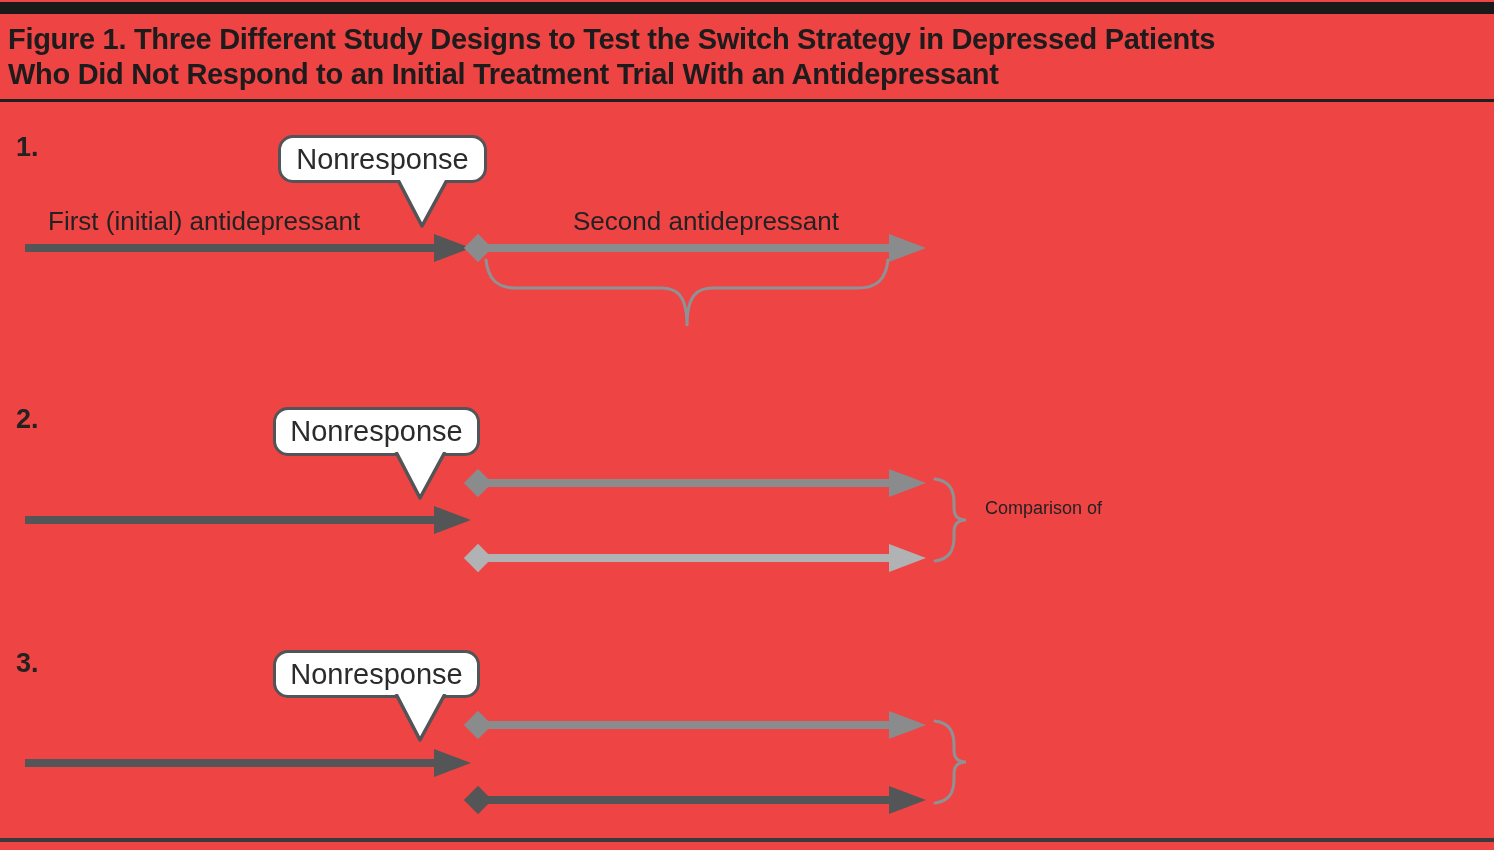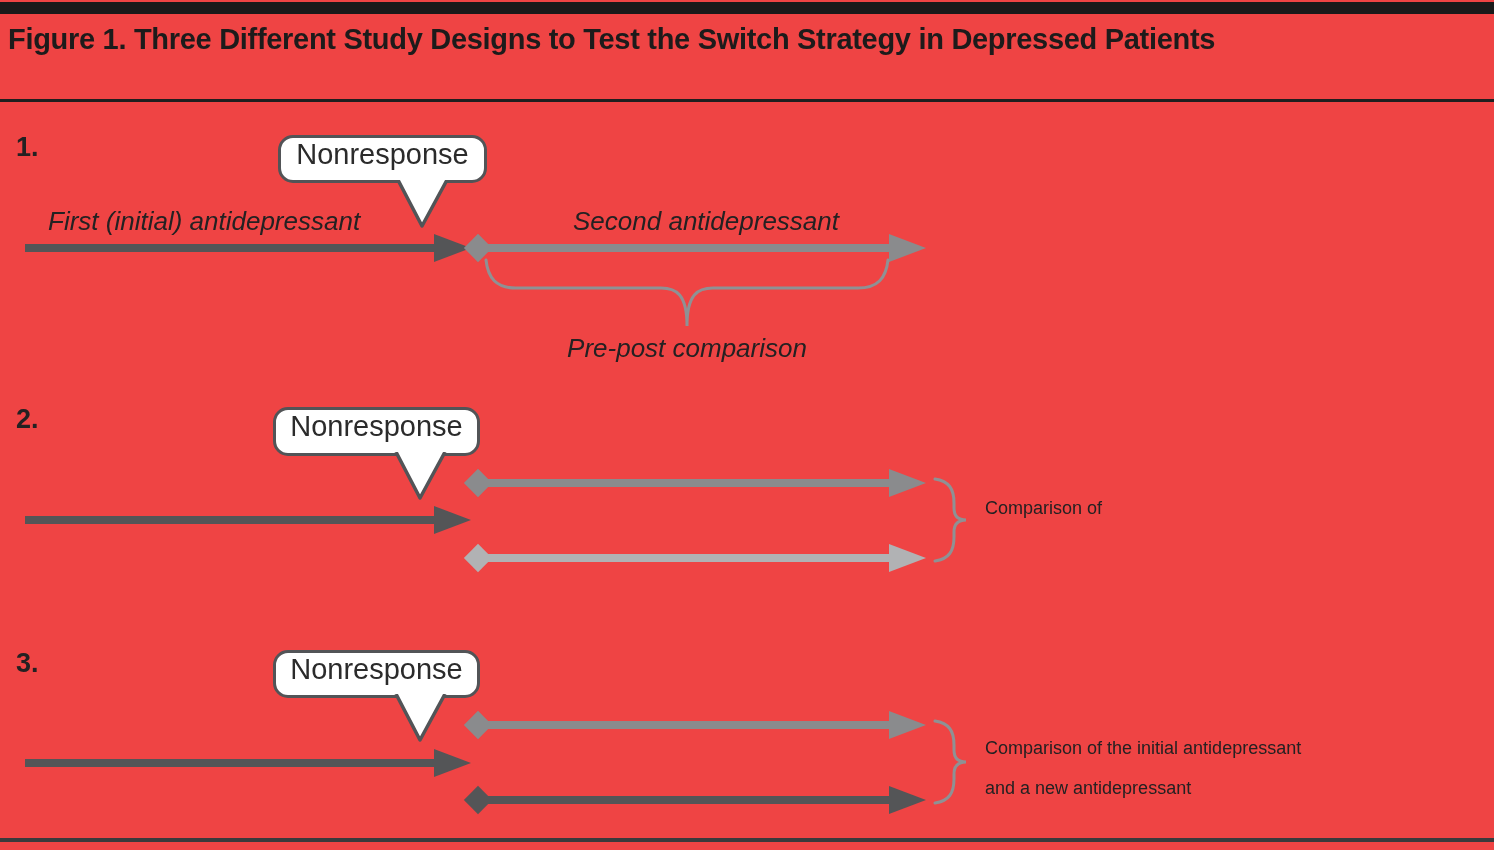--- a/index.html
+++ b/index.html
@@ -8,45 +8,46 @@
 
   
   .top-bar{position:absolute;left:0;top:2px;width:1494px;height:12px;background:#1a1a1a;}
   .title{position:absolute;left:8px;top:22px;font-size:29px;font-weight:bold;line-height:35px;
          letter-spacing:-0.3px;color:#1d1b1b;white-space:nowrap;}
   .title-rule{position:absolute;left:0;top:99px;width:1494px;height:3px;background:#1f1f1f;}
   .bottom-rule{position:absolute;left:0;top:838px;width:1494px;height:4px;background:#3a3a3c;}
 
   
   .num{position:absolute;font-size:27px;font-weight:bold;color:#242122;}
-  .lbl{position:absolute;font-size:26px;color:#242122;white-space:nowrap;font-style:italic;}
+  .lbl{position:absolute;font-size:26px;color:#242122;white-space:nowrap;}
   .lbl.center{transform:translateX(-50%);}
   .line{position:absolute;height:8px;}
   .head{position:absolute;width:0;height:0;border-top:14px solid transparent;
         border-bottom:14px solid transparent;border-left:37px solid transparent;}
   .diamond{position:absolute;width:20px;height:20px;transform:rotate(45deg);}
   .c-dark{background:#545557;}   .head.c-dark{border-left-color:#545557;background:none;}
   .c-med{background:#8a8b8d;}    .head.c-med{border-left-color:#8a8b8d;background:none;}
   .c-light{background:#b1b2b4;}  .head.c-light{border-left-color:#b1b2b4;background:none;}
 
   .callout{position:absolute;background:#fff;border:3.5px solid #525457;border-radius:15px;
-           display:flex;justify-content:center;font-size:29px;color:#2b2b2b;
+           display:flex;align-items:center;justify-content:center;font-size:29px;color:#2b2b2b;
            box-sizing:border-box;z-index:2;white-space:nowrap;}
   .pointer{position:absolute;z-index:3;}
   .brace{position:absolute;z-index:1;}
   .cmp{position:absolute;font-size:18px;line-height:40px;color:#242122;white-space:nowrap;}
 </style>
 </head>
 <body>
 
 <div class="figure">
 
   <div class="top-bar"></div>
   <div class="title">
     <span>Figure 1. Three Different Study Designs to Test the Switch Strategy in Depressed Patients</span><br>
+    <span>Who Did Not Respond to an Initial Treatment Trial With an Antidepressant</span>
   </div>
   <div class="title-rule"></div>
 
   <div class="num" style="left:16px;top:132px;">1.</div>
 
   <div class="callout" style="left:278px;top:135px;width:209px;height:48px;">
     <span>Nonresponse</span>
   </div>
   <svg class="pointer" style="left:396px;top:180px;" width="54" height="50">
     <path d="M2,0 L26,46 L51,0" fill="#ffffff" stroke="#525457" stroke-width="3.5" stroke-linejoin="round"></path>
@@ -57,21 +58,20 @@
 
   <div class="line c-dark" style="left:25px;top:244px;width:409px;"></div>
   <div class="head c-dark" style="left:434px;top:234px;"></div>
   <div class="diamond c-med" style="left:468px;top:238px;"></div>
   <div class="line c-med" style="left:487px;top:244px;width:402px;"></div>
   <div class="head c-med" style="left:889px;top:234px;"></div>
 
   <svg class="brace" style="left:484px;top:258px;" width="406" height="74">
     <path d="M2,2 C4,20 12,30 32,30 L177,30 C192,30 203,36 203,68 C203,36 214,30 229,30 L374,30 C394,30 402,20 404,2" fill="none" stroke="#8f9194" stroke-width="3" stroke-linecap="round"></path>
   </svg>
-  <div class="lbl center" style="left:687px;top:333px;">Pre-post comparison</div>
 
   <div class="num" style="left:16px;top:404px;">2.</div>
 
   <div class="callout" style="left:273px;top:407px;width:207px;height:49px;">
     <span>Nonresponse</span>
   </div>
   <svg class="pointer" style="left:394px;top:452px;" width="54" height="50">
     <path d="M2,0 L26,46 L51,0" fill="#ffffff" stroke="#525457" stroke-width="3.5" stroke-linejoin="round"></path>
   </svg>
 
@@ -109,19 +109,15 @@
   <div class="line c-med" style="left:487px;top:721px;width:402px;"></div>
   <div class="head c-med" style="left:889px;top:711px;"></div>
 
   <div class="diamond c-dark" style="left:468px;top:790px;"></div>
   <div class="line c-dark" style="left:487px;top:796px;width:402px;"></div>
   <div class="head c-dark" style="left:889px;top:786px;"></div>
 
   <svg class="brace" style="left:933px;top:719px;" width="36" height="88">
     <path d="M2,2 C16,4 21,12 21,26 L21,31 C21,38 24,43 33,43 C24,43 21,48 21,55 L21,60 C21,74 16,82 2,84" fill="none" stroke="#8f9194" stroke-width="3" stroke-linecap="round"></path>
   </svg>
-  <div class="cmp" style="left:985px;top:728px;">
-    <span>Comparison of the initial antidepressant</span><br>
-    <span>and a new antidepressant</span>
-  </div>
 
   <div class="bottom-rule"></div>
 </div>
 
 </body></html>

